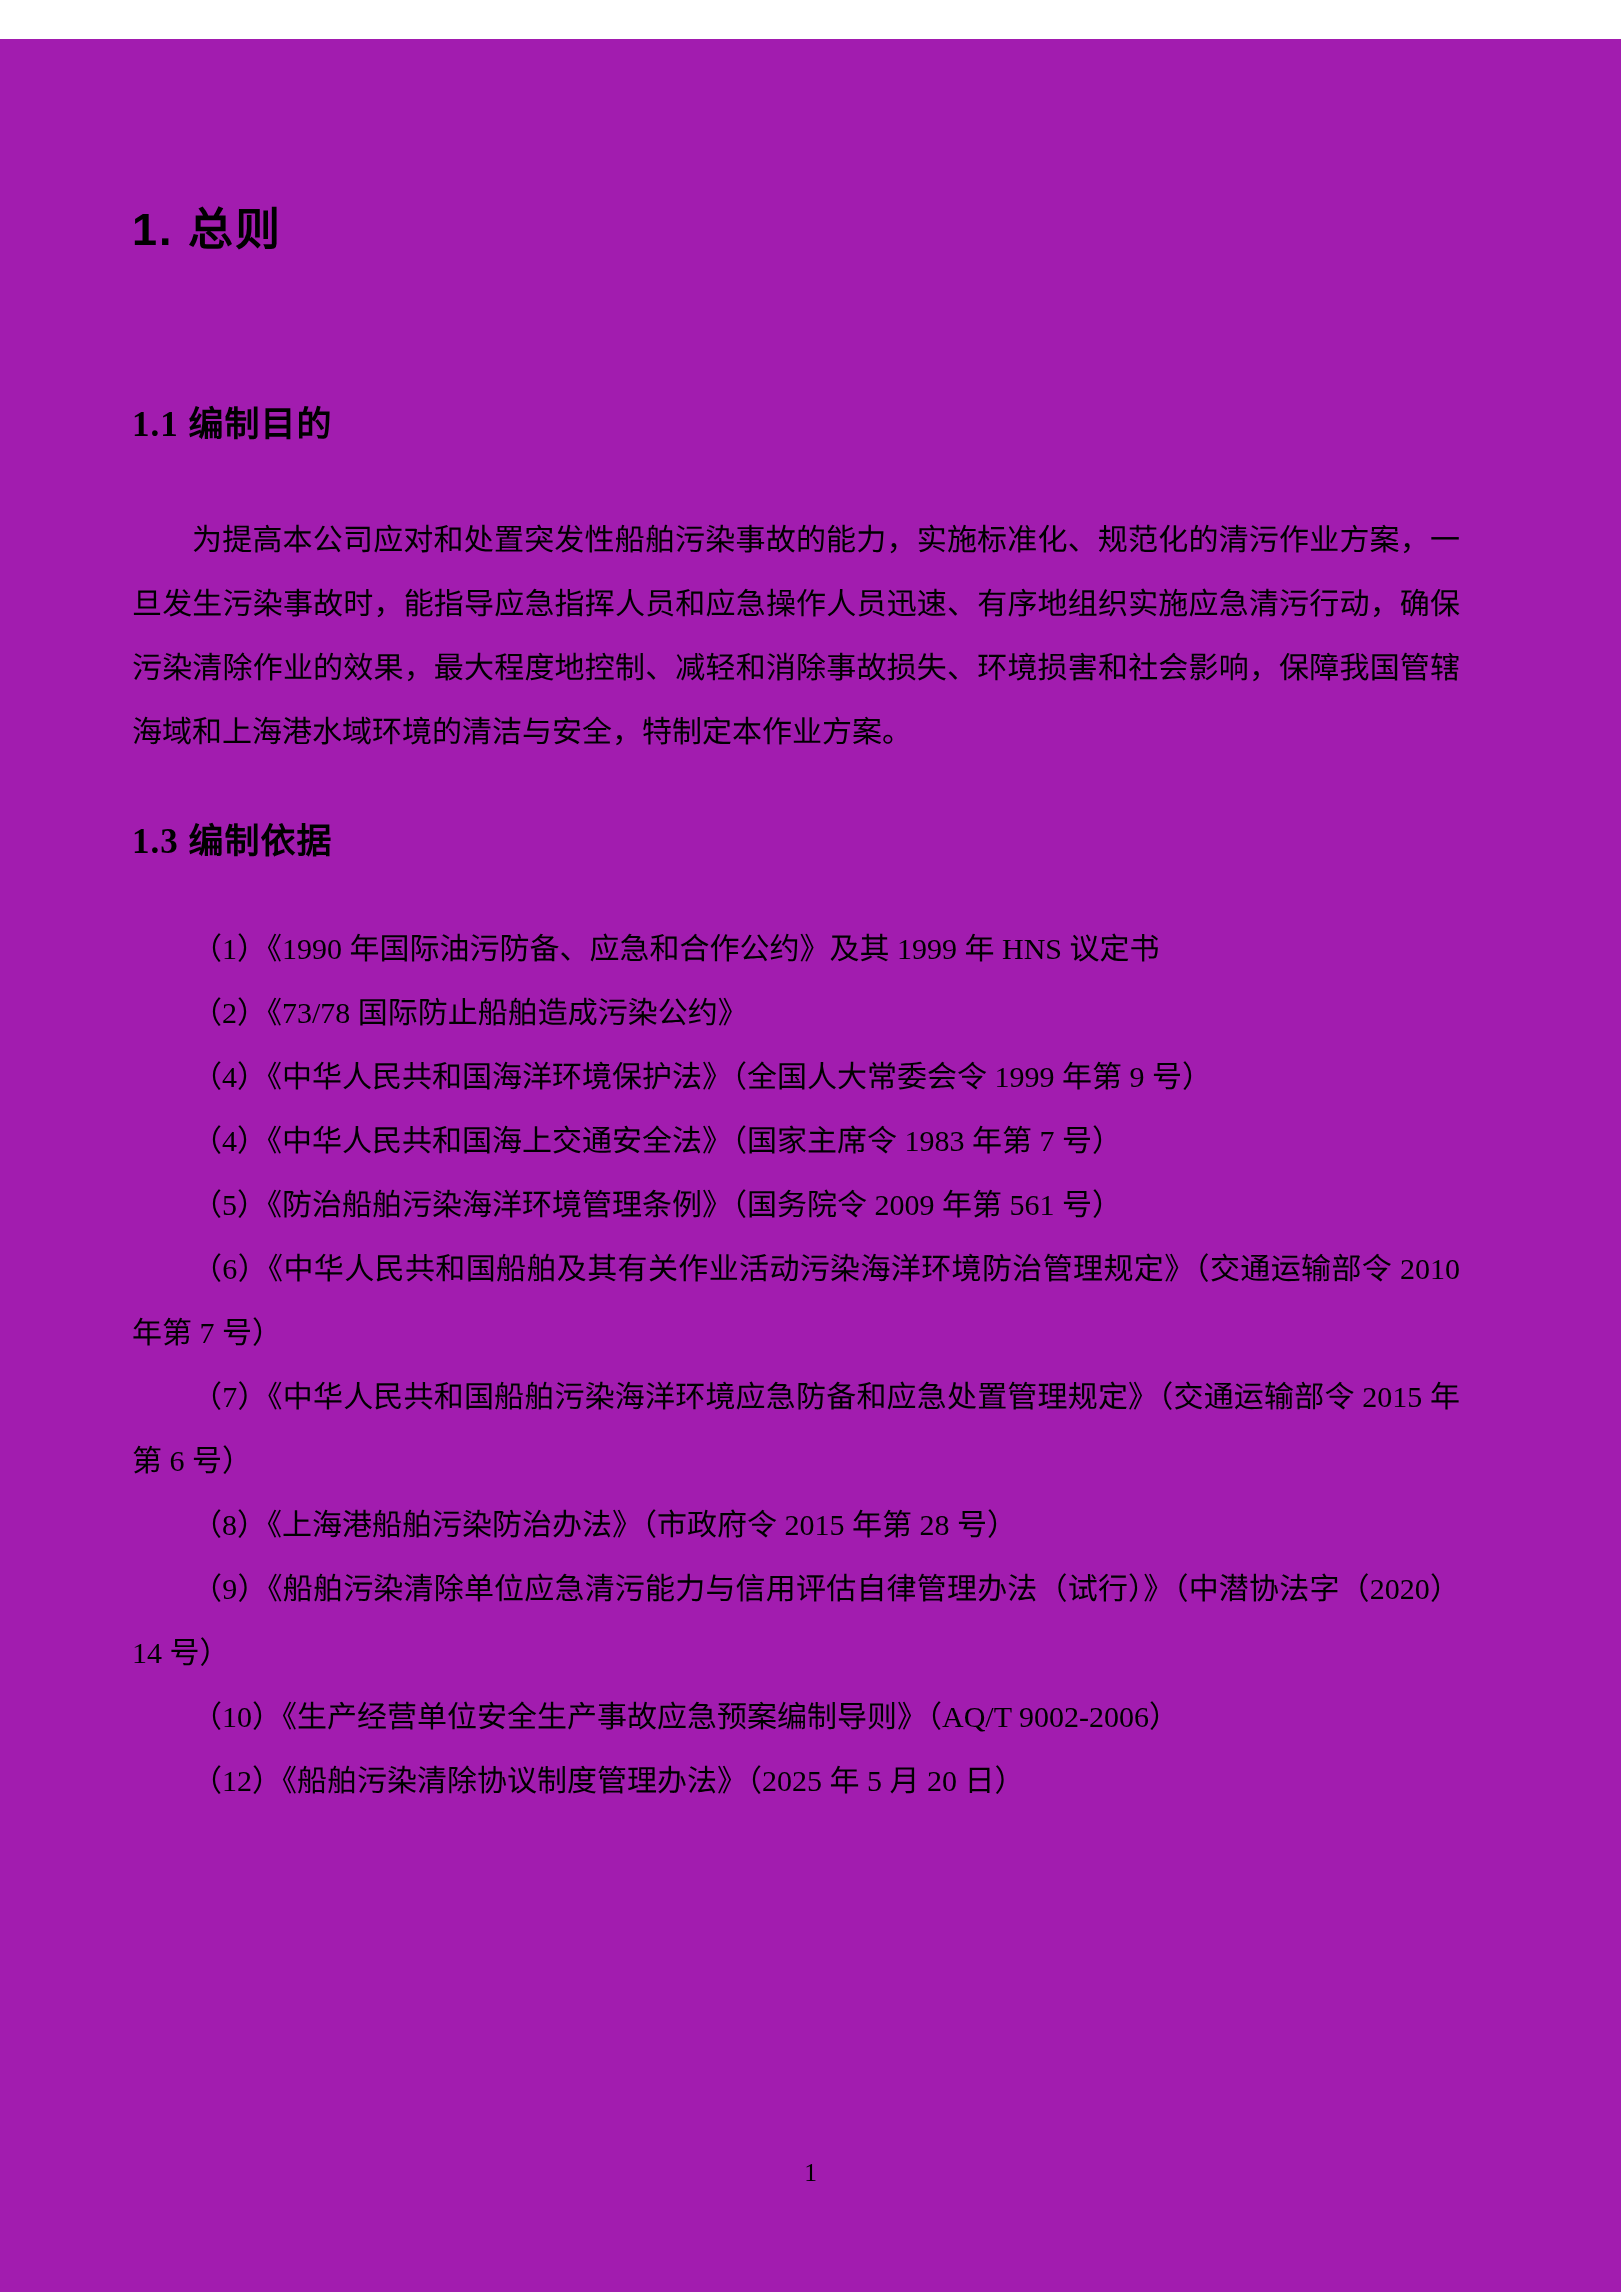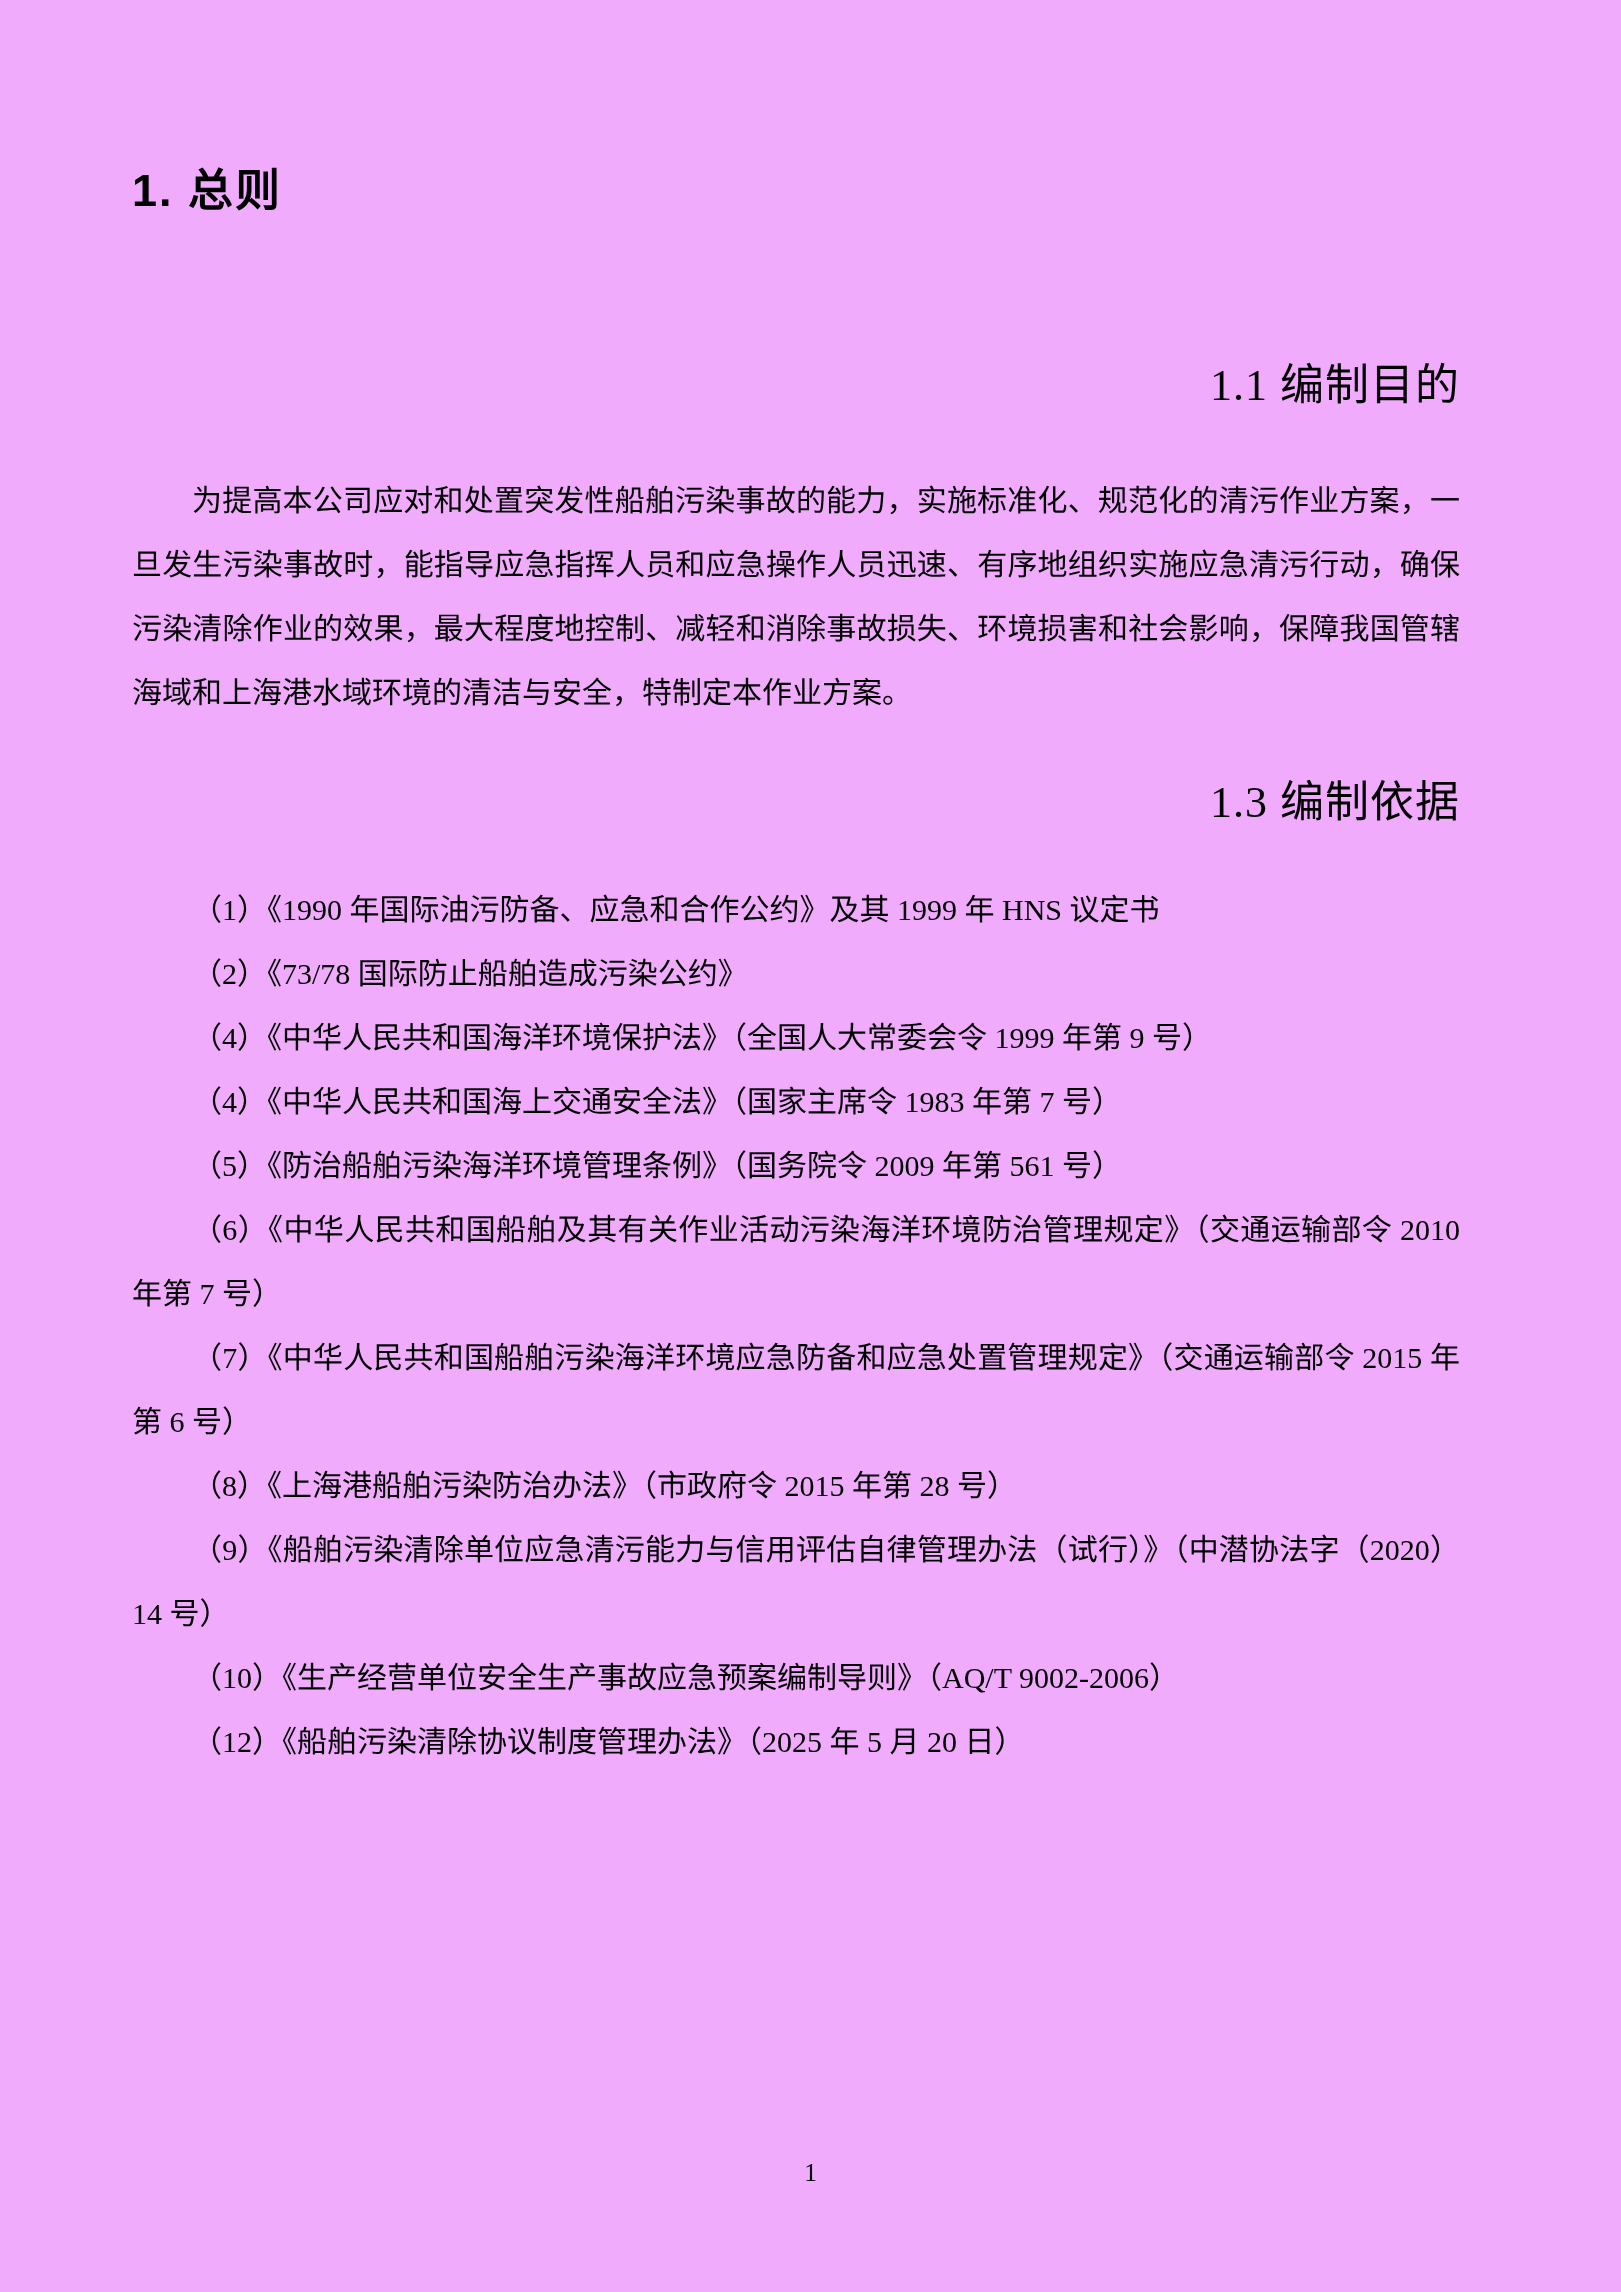--- a/index.html
+++ b/index.html
@@ -10,41 +10,41 @@
   body {
     width: 1621px;
     height: 2293px;
     position: relative;
     font-family: "Liberation Serif", serif;
     color: #000000;
   }
   .page {
     position: absolute;
     inset: 0;
-    background: #f0abfc;
+    background: #a21caf;
+    margin-top: 39px;
   }
   .content {
     padding: 165px 161px 0 132px; 
   }
   .doc-title {
     font-family: "Liberation Sans", sans-serif;
     font-weight: 700;
     font-size: 45px;
     line-height: 51px;
     margin: 0;
     letter-spacing: 2px;
   }
   .section-heading {
     font-family: "Liberation Serif", serif;
-    font-weight: 400;
-    font-size: 44px;
+    font-weight: 700;
+    font-size: 35px;
     line-height: 41px;
     margin: 0;
     letter-spacing: 1px;
-    text-align: right;
   }
   .heading-gap-large { margin-top: 149px; }
   .heading-gap-medium { margin-top: 57px; }
   .body-para {
     margin: 63px 0 0 0;
     font-size: 30px;
     line-height: 64px;
     text-align: justify;
     text-indent: 2em;
     word-break: break-all;

